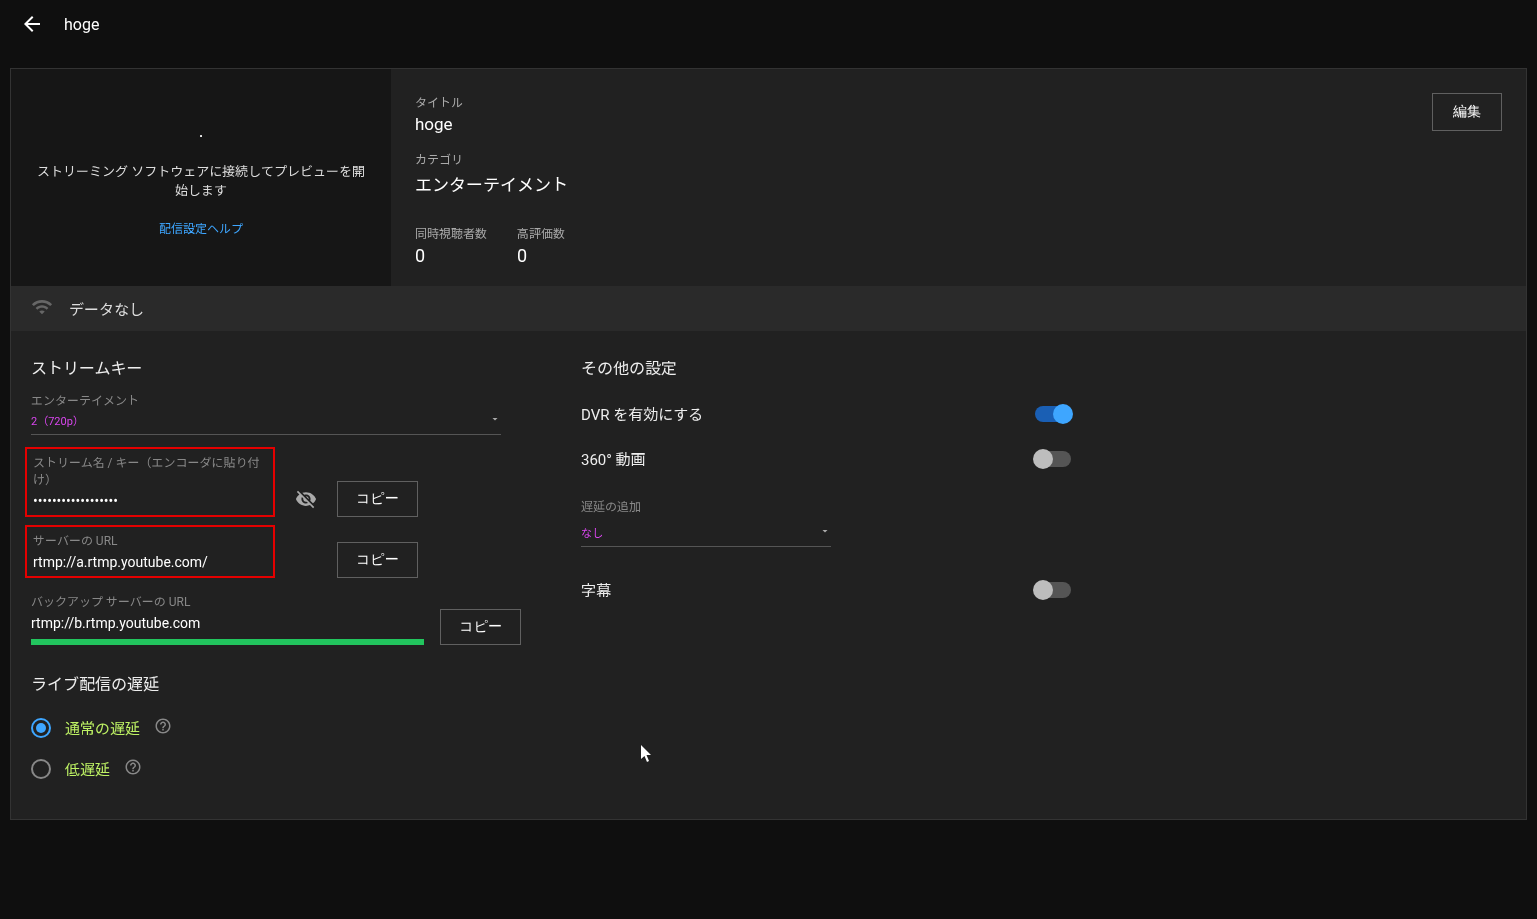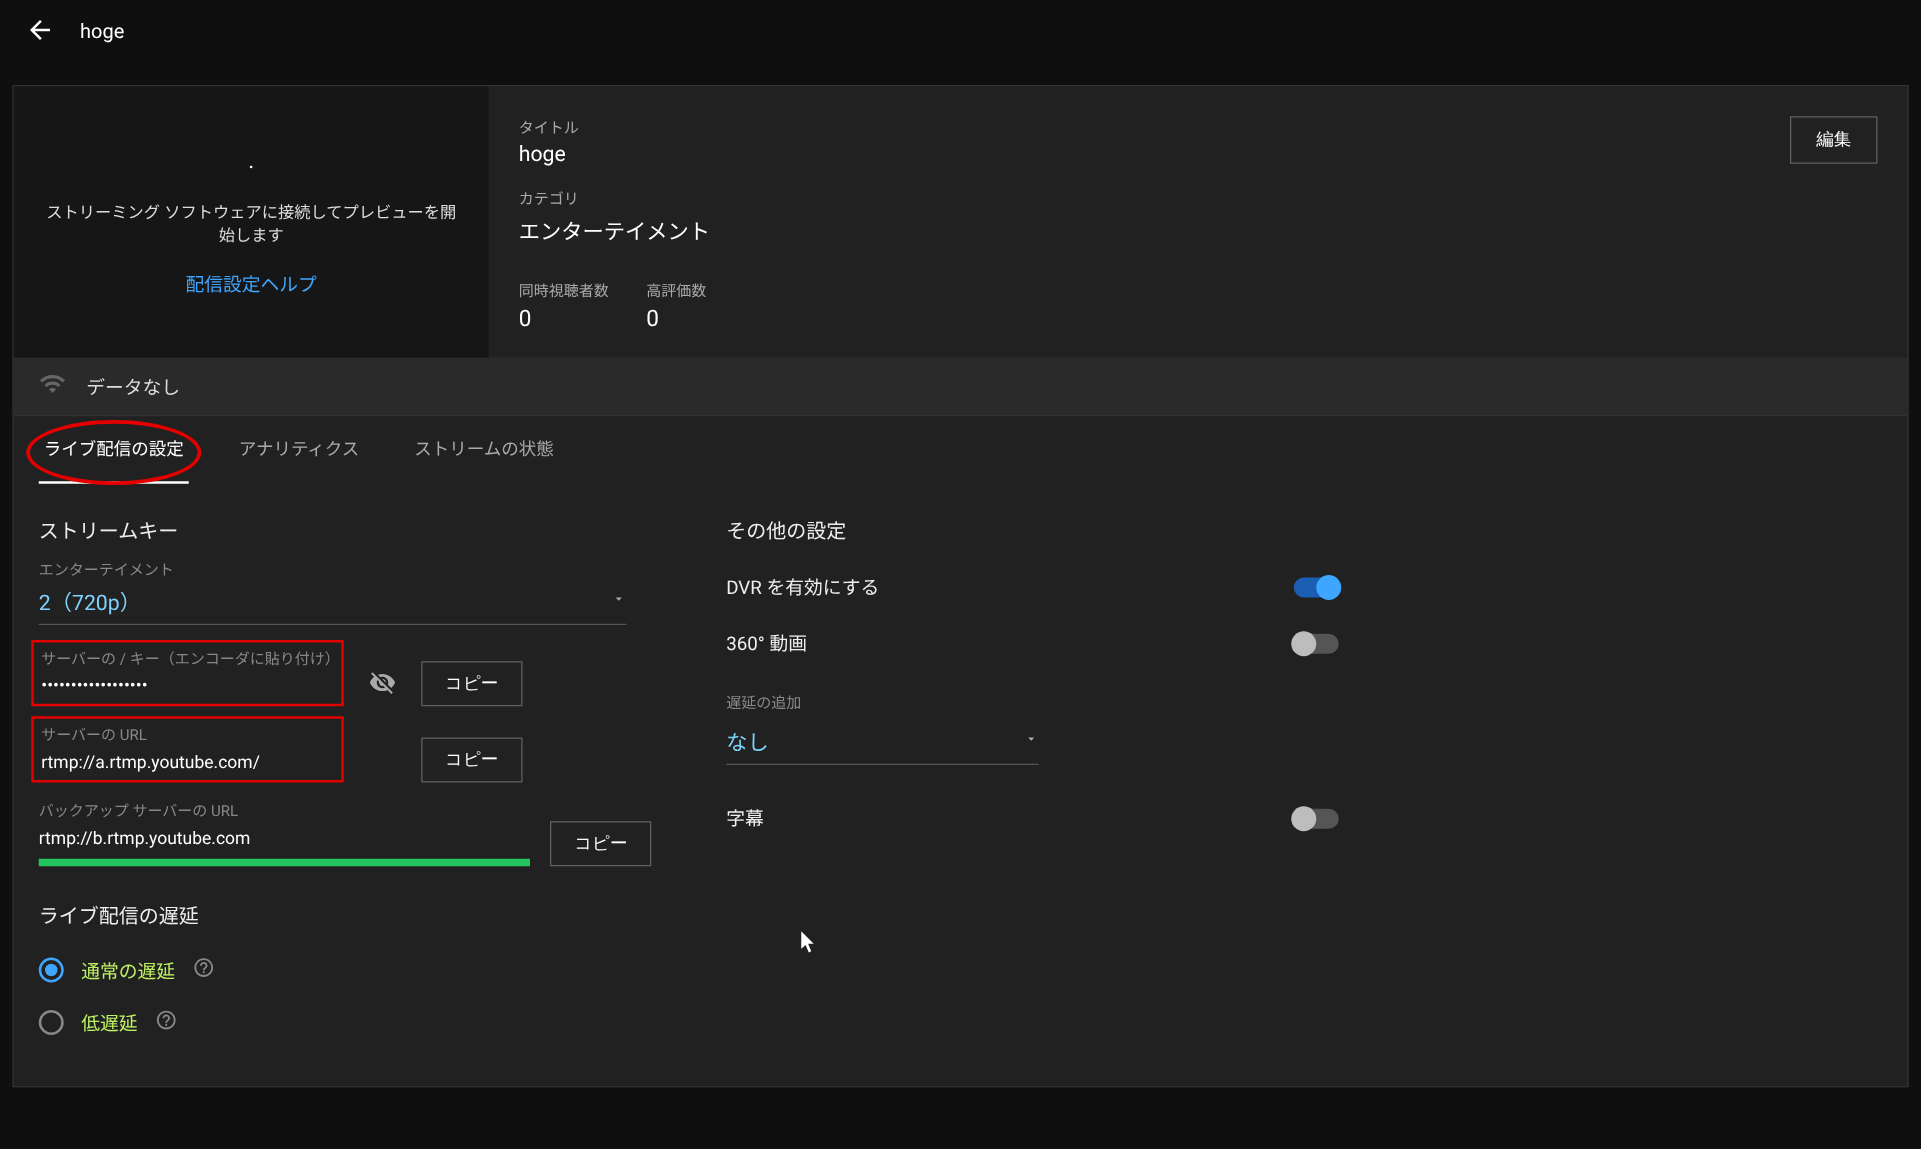--- a/index.html
+++ b/index.html
@@ -44,21 +44,21 @@
   gap: 20px;
   padding: 20px;
 }
 .preview-text {
   font-size: 13px;
   color: #ddd;
   text-align: center;
 }
 .help-link {
   color: #3ea6ff;
-  font-size: 15px;
+  font-size: 12px;
   cursor: pointer;
   text-align: right;
 }
 .info-box {
   flex: 1;
   padding: 24px 24px 20px 24px;
   display: flex;
   justify-content: space-between;
 }
 .info-left { display: flex; flex-direction: column; gap: 4px; }
@@ -148,21 +148,21 @@
   margin-bottom: 4px;
 }
 .select-row {
   display: flex;
   align-items: center;
   border-bottom: 1px solid #555;
   padding-bottom: 6px;
   width: 470px;
   justify-content: space-between;
 }
-.select-val { color: #7dd3fc; font-size: 17px; }
+.select-val { color: #d946ef; font-size: 11px; }
 .chevron-down svg { fill: #aaa; width: 12px; height: 12px; }
 .input-row {
   display: flex;
   align-items: flex-end;
   gap: 16px;
 }
 .input-group {
   flex: 1;
   border-bottom: 6px solid #22c55e;
   padding: 6px 0;
@@ -314,26 +314,20 @@
 
   <div class="status-bar">
     <span class="wifi-icon">
       <svg viewBox="0 0 24 24">
           <path d="M1 9l2 2c4.97-4.97 13.03-4.97 18 0l2-2C16.93 2.93 7.07 2.93 1 9zm8 8l3 3 3-3c-1.66-1.66-4.34-1.66-6 0zm-4-4l2 2c2.76-2.76 7.24-2.76 10 0l2-2C15.14 9.14 8.86 9.14 5 13z"></path>
         </svg>
     </span>
     <span class="status-text">データなし</span>
   </div>
 
-  <div class="tabs">
-    <div class="red-circle"></div>
-    <div class="tab active">ライブ配信の設定</div>
-    <div class="tab">アナリティクス</div>
-    <div class="tab">ストリームの状態</div>
-  </div>
 
   <div class="content">
     <div class="col-left">
       <div class="section-title">ストリームキー</div>
 
       <div class="field-block">
         <div class="field-label">エンターテイメント</div>
         <div class="select-row">
           <span class="select-val">2（720p）</span>
           <span class="chevron-down">
@@ -341,21 +335,21 @@
                 <path d="M7 10l5 5 5-5z"></path>
               </svg>
           </span>
         </div>
       </div>
 
       <div class="spacer"></div>
 
       <div class="input-row">
         <div class="input-group red-box" style="width:250px;flex:none;">
-          <div class="field-label">サーバーの / キー（エンコーダに貼り付け）</div>
+          <div class="field-label">ストリーム名 / キー（エンコーダに貼り付け）</div>
           <div class="input-val">••••••••••••••••••</div>
         </div>
         <span class="eye-icon">
           <svg viewBox="0 0 24 24">
               <path d="M12 7c2.76 0 5 2.24 5 5 0 .65-.13 1.26-.36 1.83l2.92 2.92c1.51-1.26 2.7-2.89 3.43-4.75-1.73-4.39-6-7.5-11-7.5-1.4 0-2.74.25-3.98.7l2.16 2.16C10.74 7.13 11.35 7 12 7zM2 4.27l2.28 2.28.46.46C3.08 8.3 1.78 10.02 1 12c1.73 4.39 6 7.5 11 7.5 1.55 0 3.03-.3 4.38-.84l.42.42L19.73 22 21 20.73 3.27 3 2 4.27zM7.53 9.8l1.55 1.55c-.05.21-.08.43-.08.65 0 1.66 1.34 3 3 3 .22 0 .44-.03.65-.08l1.55 1.55c-.67.33-1.41.53-2.2.53-2.76 0-5-2.24-5-5 0-.79.2-1.53.53-2.2zm4.31-.78l3.15 3.15.02-.16c0-1.66-1.34-3-3-3l-.17.01z"></path>
             </svg>
         </span>
         <button class="copy-btn">コピー</button>
       </div>
 

